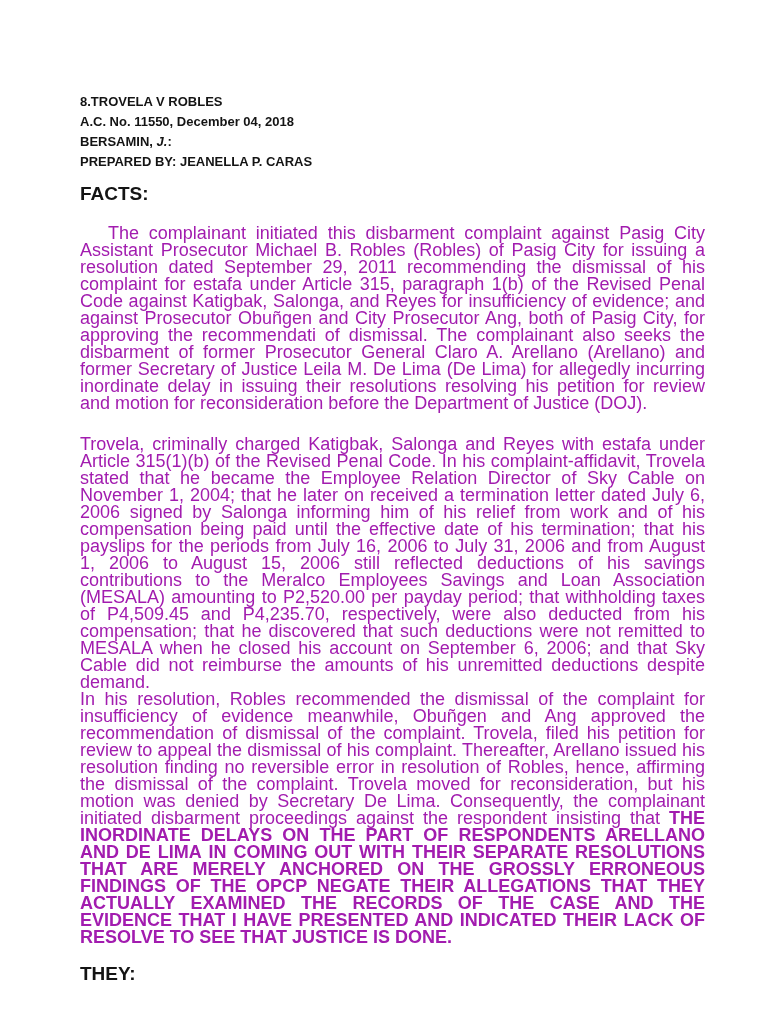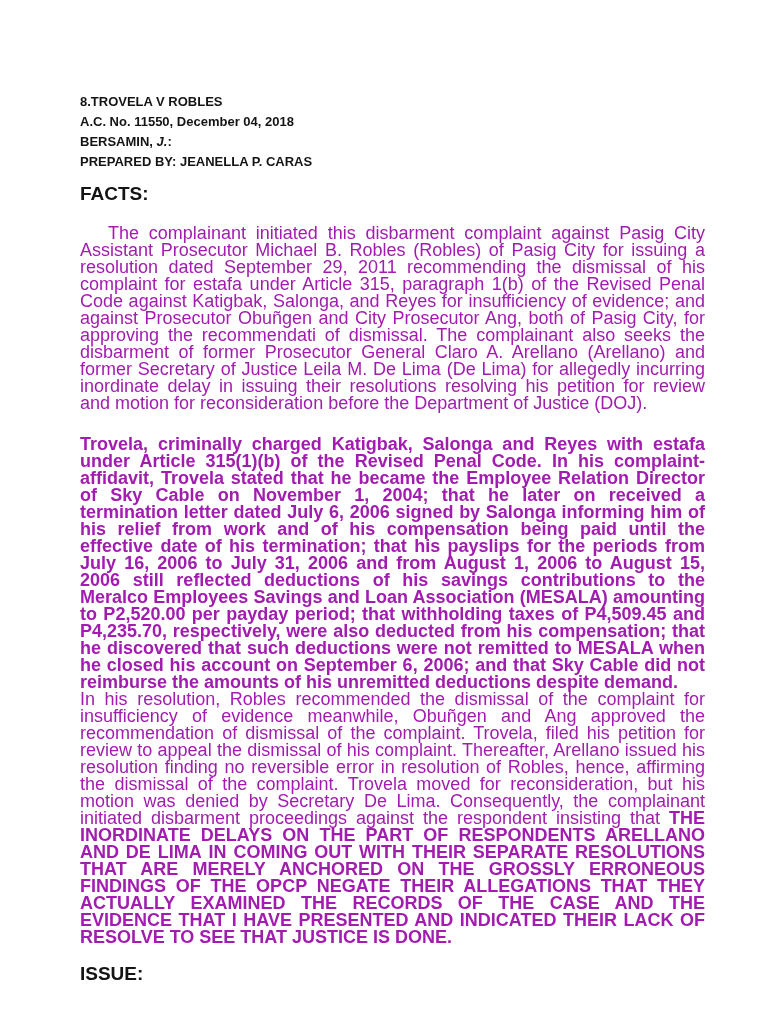--- a/index.html
+++ b/index.html
@@ -32,21 +32,21 @@
   }
   .facts-label { margin-top: 12px; }
   p.body {
     font-size: 18px;
     line-height: 17px;
     text-align: justify;
     color: #a21caf;
     word-spacing: normal;
   }
   p.p1 { margin-top: 22px; text-indent: 28px; }
-  p.p2 { margin-top: 24px; font-weight: bold; }
+  p.p2 { margin-top: 24px; }
   p.p3 { }
   p.p3 strong { font-weight: 700; }
   .issue-label { margin-top: 18px; }
 </style>
 </head>
 <body>
 
 <div class="page">
 
   <header class="doc-header">
@@ -57,15 +57,15 @@
   </header>
 
   <div class="section-label facts-label">FACTS:</div>
 
   <p class="body p1">The complainant initiated this disbarment complaint against Pasig City Assistant Prosecutor Michael B. Robles (Robles) of Pasig City for issuing a resolution dated September 29, 2011 recommending the dismissal of his complaint for estafa under Article 315, paragraph 1(b) of the Revised Penal Code against Katigbak, Salonga, and Reyes for insufficiency of evidence; and against Prosecutor Obuñgen and City Prosecutor Ang, both of Pasig City, for approving the recommendati of dismissal. The complainant also seeks the disbarment of former Prosecutor General Claro A. Arellano (Arellano) and former Secretary of Justice Leila M. De Lima (De Lima) for allegedly incurring inordinate delay in issuing their resolutions resolving his petition for review and motion for reconsideration before the Department of Justice (DOJ).</p>
 
   <p class="body p2">Trovela, criminally charged Katigbak, Salonga and Reyes with estafa under Article 315(1)(b) of the Revised Penal Code. In his complaint-affidavit, Trovela stated that he became the Employee Relation Director of Sky Cable on November 1, 2004; that he later on received a termination letter dated July 6, 2006 signed by Salonga informing him of his relief from work and of his compensation being paid until the effective date of his termination; that his payslips for the periods from July 16, 2006 to July 31, 2006 and from August 1, 2006 to August 15, 2006 still reflected deductions of his savings contributions to the Meralco Employees Savings and Loan Association (MESALA) amounting to P2,520.00 per payday period; that withholding taxes of P4,509.45 and P4,235.70, respectively, were also deducted from his compensation; that he discovered that such deductions were not remitted to MESALA when he closed his account on September 6, 2006; and that Sky Cable did not reimburse the amounts of his unremitted deductions despite demand.</p>
 
   <p class="body p3"><span>In his resolution, Robles recommended the dismissal of the complaint for insufficiency of evidence meanwhile, Obuñgen and Ang approved the recommendation of dismissal of the complaint. Trovela, filed his petition for review to appeal the dismissal of his complaint. Thereafter, Arellano issued his resolution finding no reversible error in resolution of Robles, hence, affirming the dismissal of the complaint. Trovela moved for reconsideration, but his motion was denied by Secretary De Lima. Consequently, the complainant initiated disbarment proceedings against the respondent insisting that </span><strong>THE INORDINATE DELAYS&nbsp;ON THE PART OF RESPONDENTS ARELLANO AND&nbsp;DE LIMA&nbsp;IN COMING OUT WITH THEIR SEPARATE RESOLUTIONS THAT ARE MERELY ANCHORED ON THE&nbsp;GROSSLY ERRONEOUS FINDINGS&nbsp;OF THE OPCP&nbsp;NEGATE&nbsp;THEIR ALLEGATIONS THAT THEY ACTUALLY EXAMINED THE RECORDS OF THE CASE AND THE EVIDENCE THAT I HAVE PRESENTED AND INDICATED THEIR LACK OF RESOLVE TO SEE THAT JUSTICE IS DONE.</strong></p>
 
-  <div class="section-label issue-label">ISSUE:</div>
+  <div class="section-label issue-label">THEY:</div>
 
 </div>
 
 </body></html>

